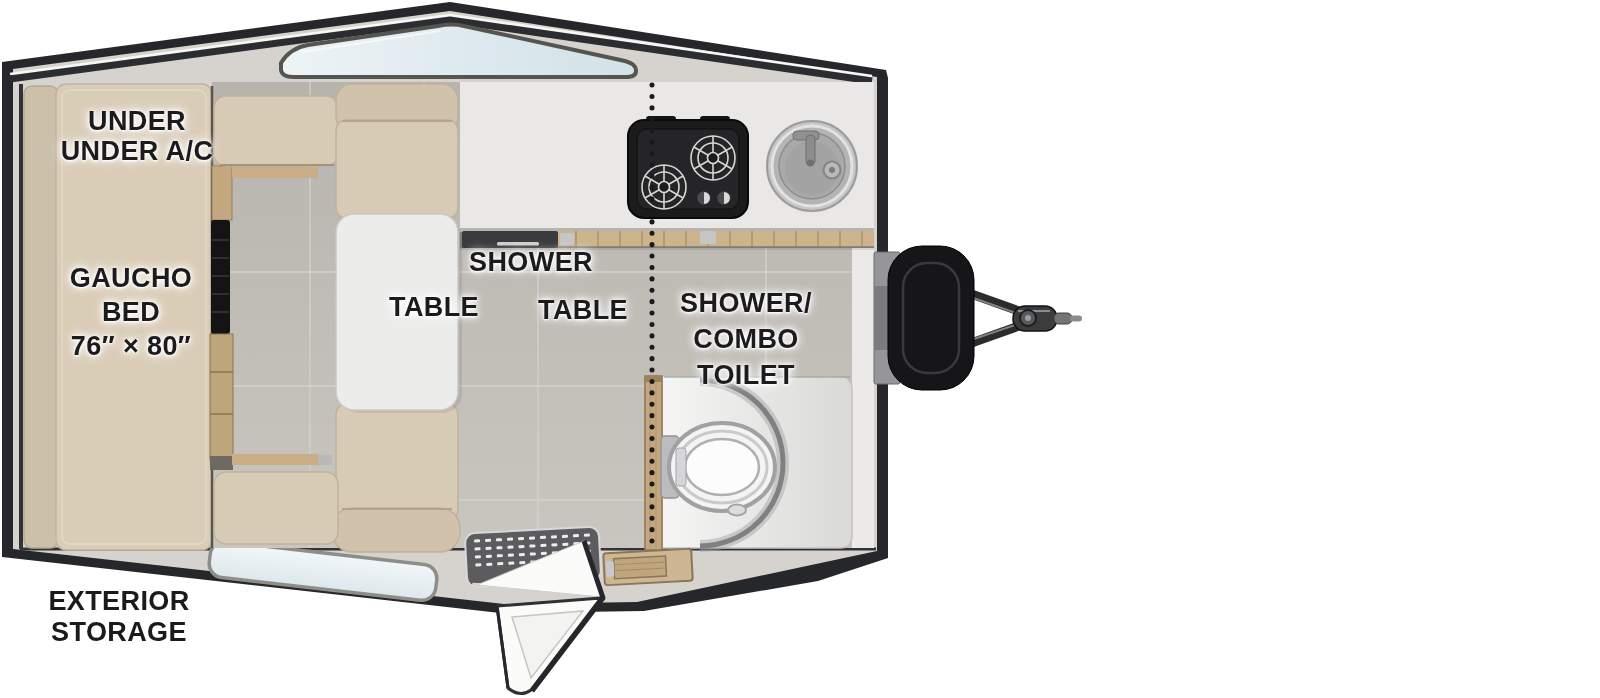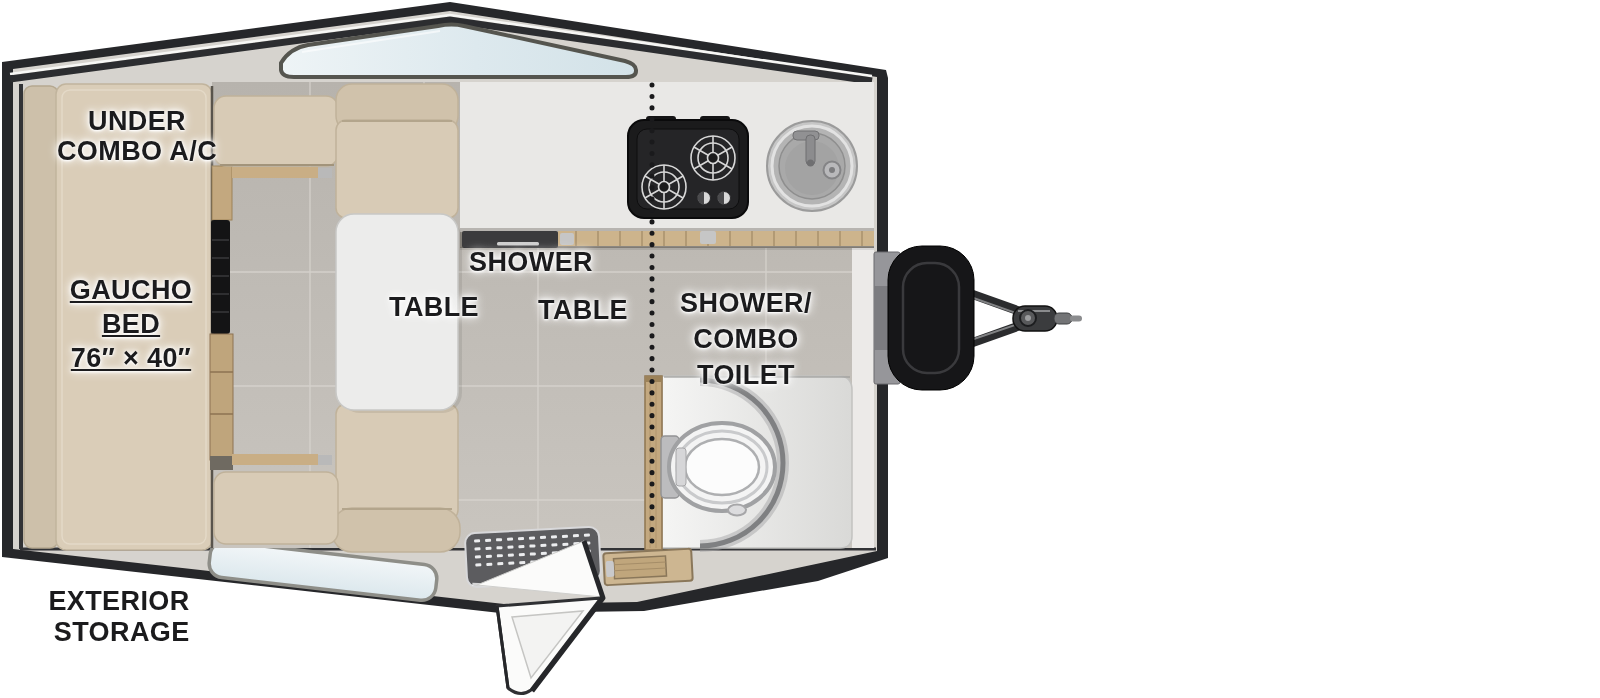--- a/index.html
+++ b/index.html
@@ -310,45 +310,45 @@
       <circle cx="1028" cy="318" r="8" fill="#58595b" stroke="#1c1d1f" stroke-width="2"></circle>
       <circle cx="1028" cy="318" r="3" fill="#9c9d9f"></circle>
       <rect x="1054" y="313" width="18" height="11" rx="5" fill="#737476" stroke="#3f4042"></rect>
       <rect x="1070" y="315.5" width="12" height="6" rx="3" fill="#8b8c8e"></rect>
     </g>
   </g>
 </svg>
 
 <div class="lbl" id="lbl-underbunk" style="left:137px;top:136px;">
   <span>UNDER</span>
-  <span>COMBO A/C</span>
-</div>
-
-<div class="lbl" id="lbl-gaucho" style="left:131px;top:324px;text-decoration:underline;">
+  <span>UNDER A/C</span>
+</div>
+
+<div class="lbl" id="lbl-gaucho" style="left:131px;top:312px;">
   <span>GAUCHO</span>
   <span>BED</span>
-  <span>76″ × 40″</span>
+  <span>76″ × 80″</span>
 </div>
 
 <div class="lbl" id="lbl-table" style="left:390px;top:307px;margin-left:44px;">
   <span>TABLE</span>
 </div>
 
 <div class="lbl" id="lbl-fridge" style="left:531px;top:262px;">
   <span>SHOWER</span>
 </div>
 
 <div class="lbl" id="lbl-dormer" style="left:583px;top:310px;">
   <span>TABLE</span>
 </div>
 
 <div class="lbl" id="lbl-shower" style="left:746px;top:339px;">
   <span>SHOWER/</span>
   <span>COMBO</span>
   <span>TOILET</span>
 </div>
 
-<div class="lbl" id="lbl-exterior" style="left:119px;top:617px;text-align:right;">
+<div class="lbl" id="lbl-exterior" style="left:119px;top:617px;">
   <span>EXTERIOR</span>
   <span>STORAGE</span>
 </div>
 
 </div>
 
 </body></html>

